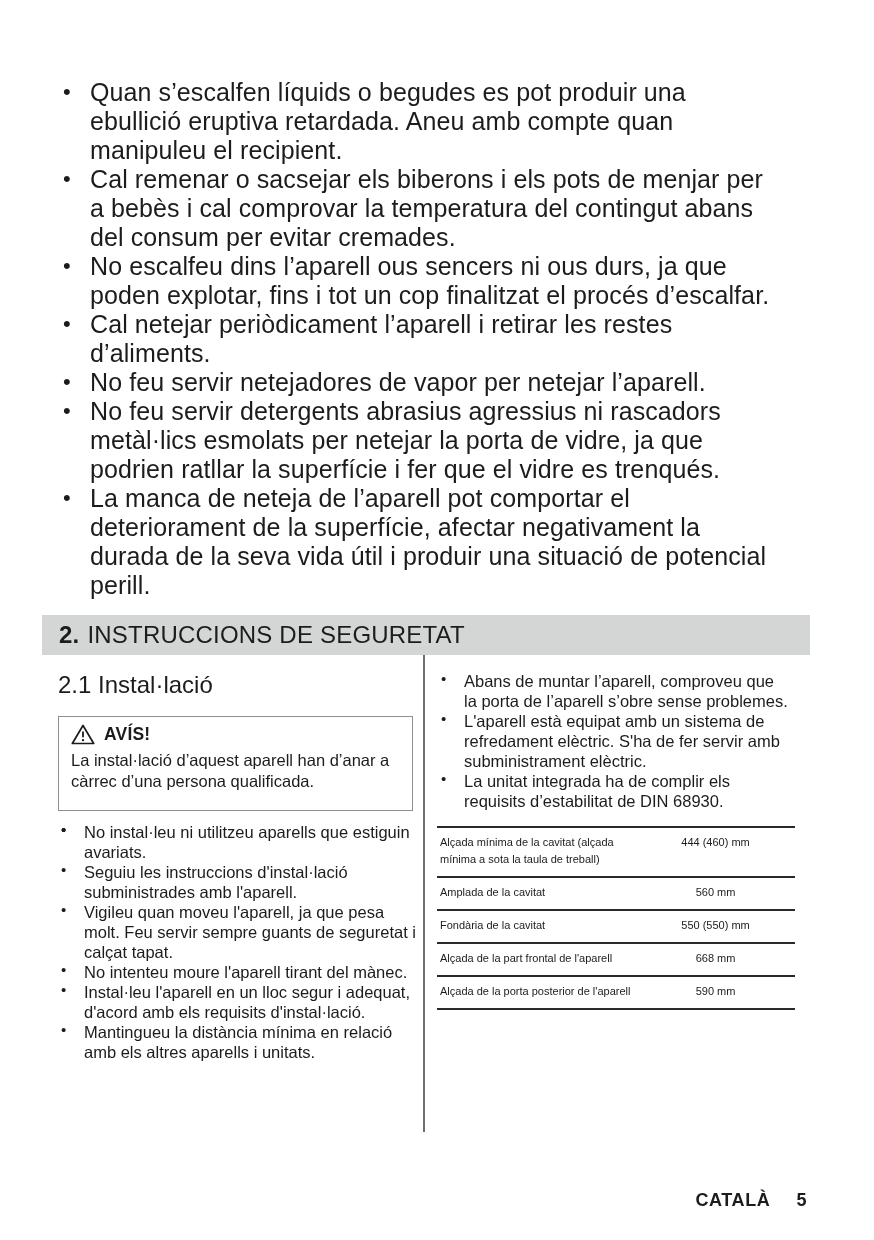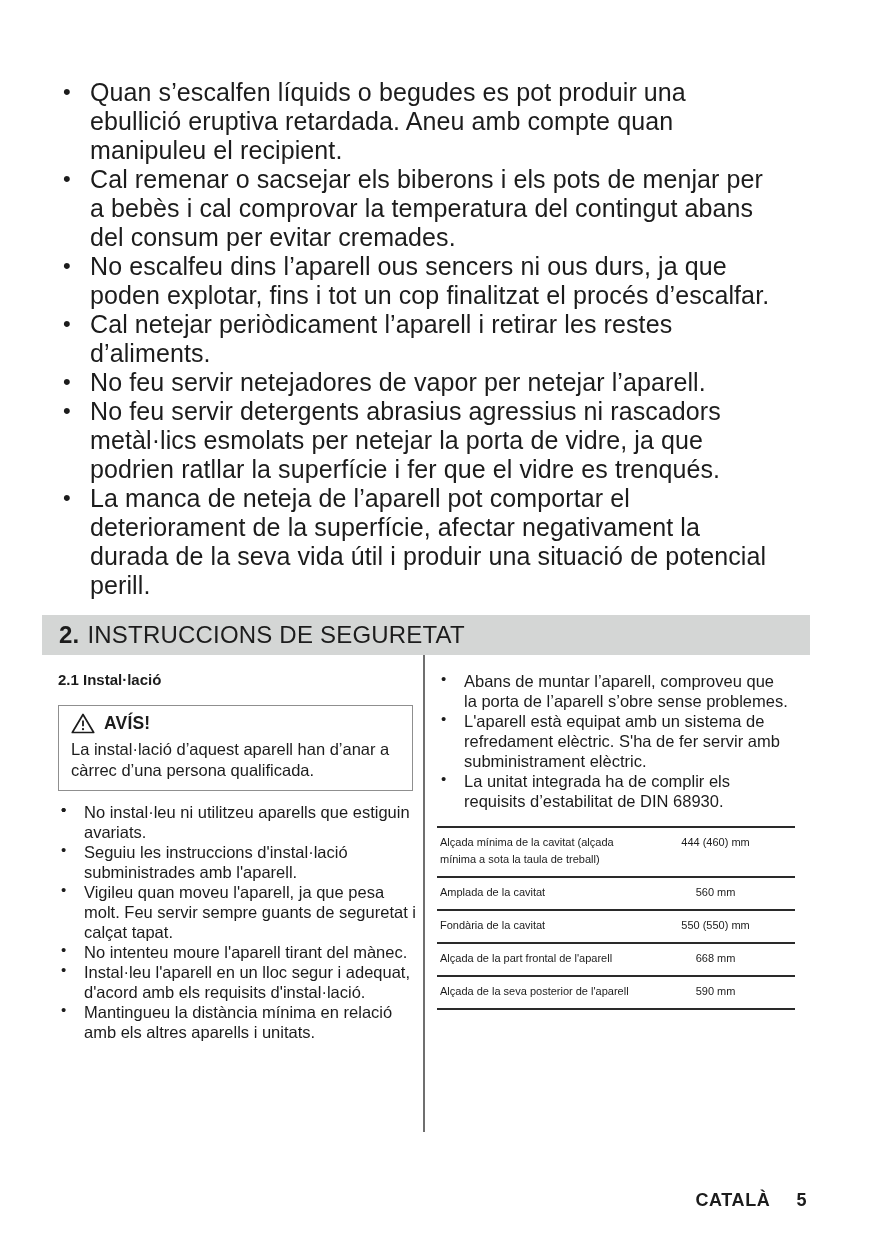--- a/index.html
+++ b/index.html
@@ -48,28 +48,28 @@
     padding:0 10px 0 16px;
   }
   .col-right{
     flex:1;
     border-left:2px solid #6f6f6f;
     box-sizing:border-box;
     padding:0 0 0 12px;
   }
   .subsection-title{
     margin-top:16px;
-    font-size:15px;
-    font-weight:bold;
+    font-size:24px;
+    font-weight:normal;
   }
   
   .warning-box{
     margin-top:17px;
     border:1px solid #8f8f8f;
-    padding:7px 10px 9px 12px;
+    padding:7px 10px 18px 12px;
     width:355px;
     box-sizing:border-box;
   }
   .warning-title{
     display:flex;align-items:center;
     font-size:17.5px;font-weight:bold;
     letter-spacing:0.2px;
   }
   .warning-title .w-icon{margin-right:9px;display:inline-flex;}
   .warning-body{
@@ -196,21 +196,21 @@
           </tr>
           <tr>
             <td class="lbl">Fondària de la cavitat</td>
             <td class="val">550 (550) mm</td>
           </tr>
           <tr>
             <td class="lbl">Alçada de la part frontal de l'aparell</td>
             <td class="val">668 mm</td>
           </tr>
           <tr>
-            <td class="lbl">Alçada de la seva posterior de l'aparell</td>
+            <td class="lbl">Alçada de la porta posterior de l'aparell</td>
             <td class="val">590 mm</td>
           </tr>
         </tbody>
       </table>
     </div>
 
   </div>
 
   <div class="footer">
     <span>CATALÀ</span><span class="pageno">5</span>

